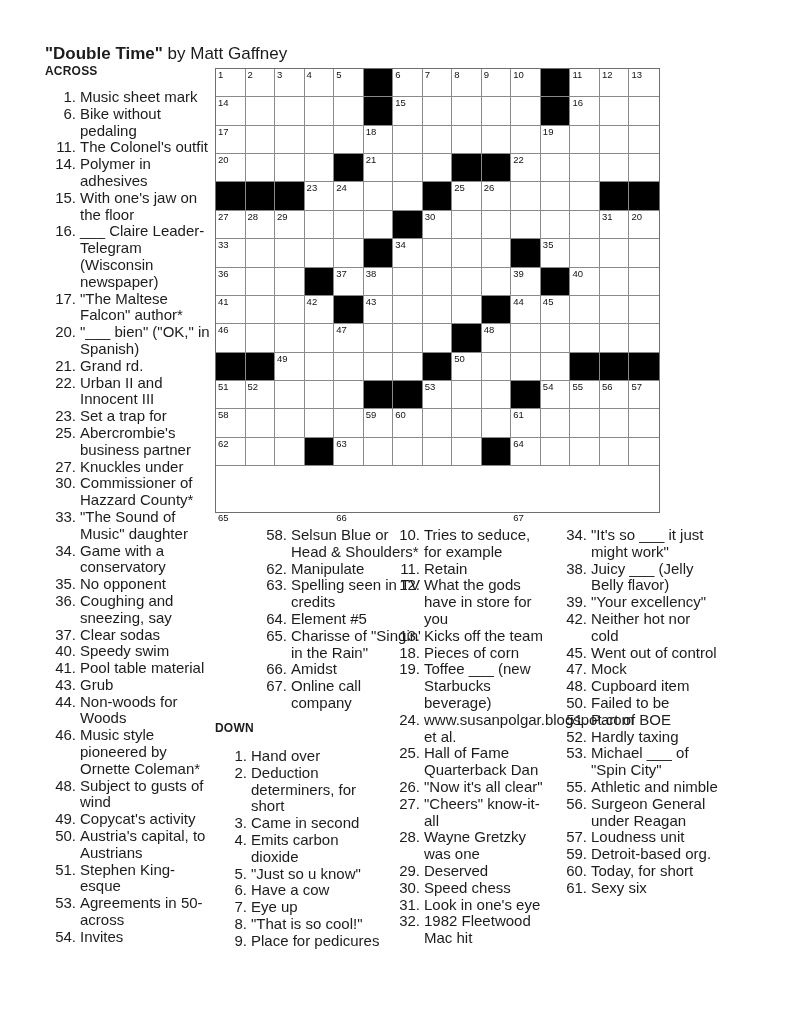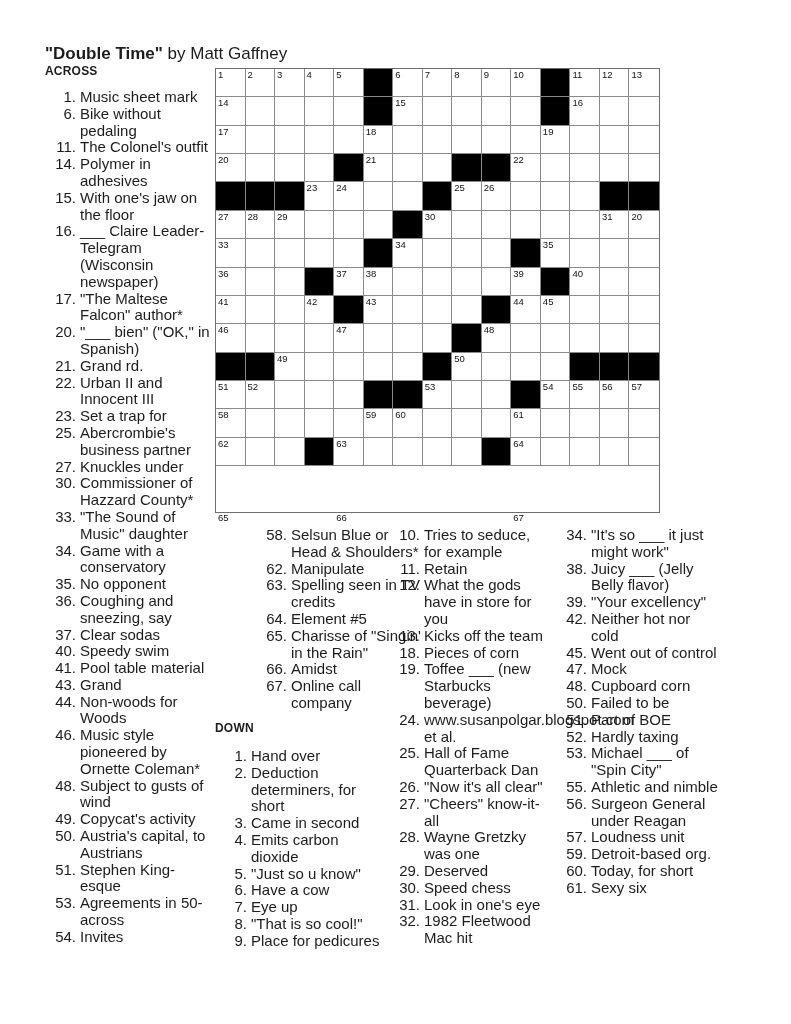--- a/index.html
+++ b/index.html
@@ -137,21 +137,21 @@
     <div class="clue">
       <span class="cnum">40.</span>
       <span class="ctext">Speedy swim</span>
     </div>
     <div class="clue">
       <span class="cnum">41.</span>
       <span class="ctext">Pool table material</span>
     </div>
     <div class="clue">
       <span class="cnum">43.</span>
-      <span class="ctext">Grand</span>
+      <span class="ctext">Grub</span>
     </div>
     <div class="clue">
       <span class="cnum">44.</span>
       <span class="ctext">Non-woods for Woods</span>
     </div>
     <div class="clue">
       <span class="cnum">46.</span>
       <span class="ctext">Music style pioneered by Ornette Coleman*</span>
     </div>
     <div class="clue">
@@ -695,21 +695,21 @@
     <div class="clue">
       <span class="cnum">45.</span>
       <span class="ctext">Went out of control</span>
     </div>
     <div class="clue">
       <span class="cnum">47.</span>
       <span class="ctext">Mock</span>
     </div>
     <div class="clue">
       <span class="cnum">48.</span>
-      <span class="ctext">Cupboard corn</span>
+      <span class="ctext">Cupboard item</span>
     </div>
     <div class="clue">
       <span class="cnum">50.</span>
       <span class="ctext">Failed to be</span>
     </div>
     <div class="clue">
       <span class="cnum">51.</span>
       <span class="ctext">Part of BOE</span>
     </div>
     <div class="clue">

